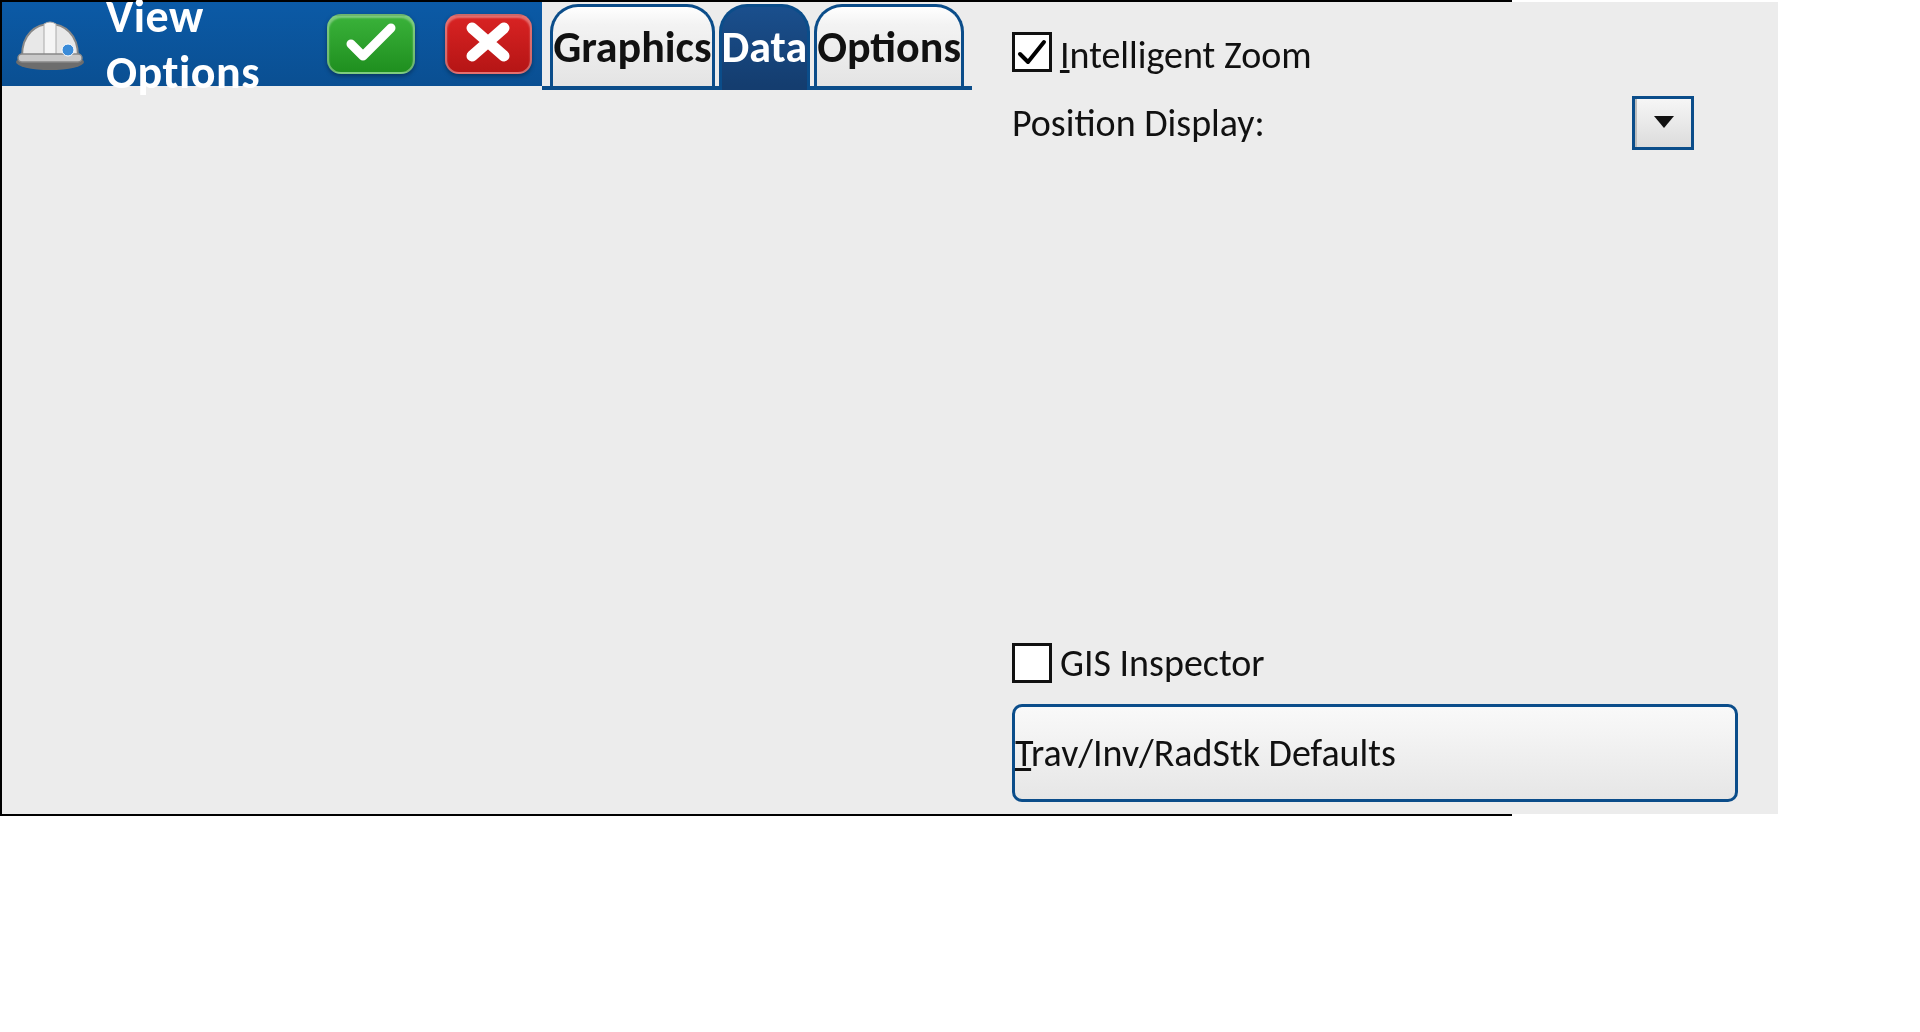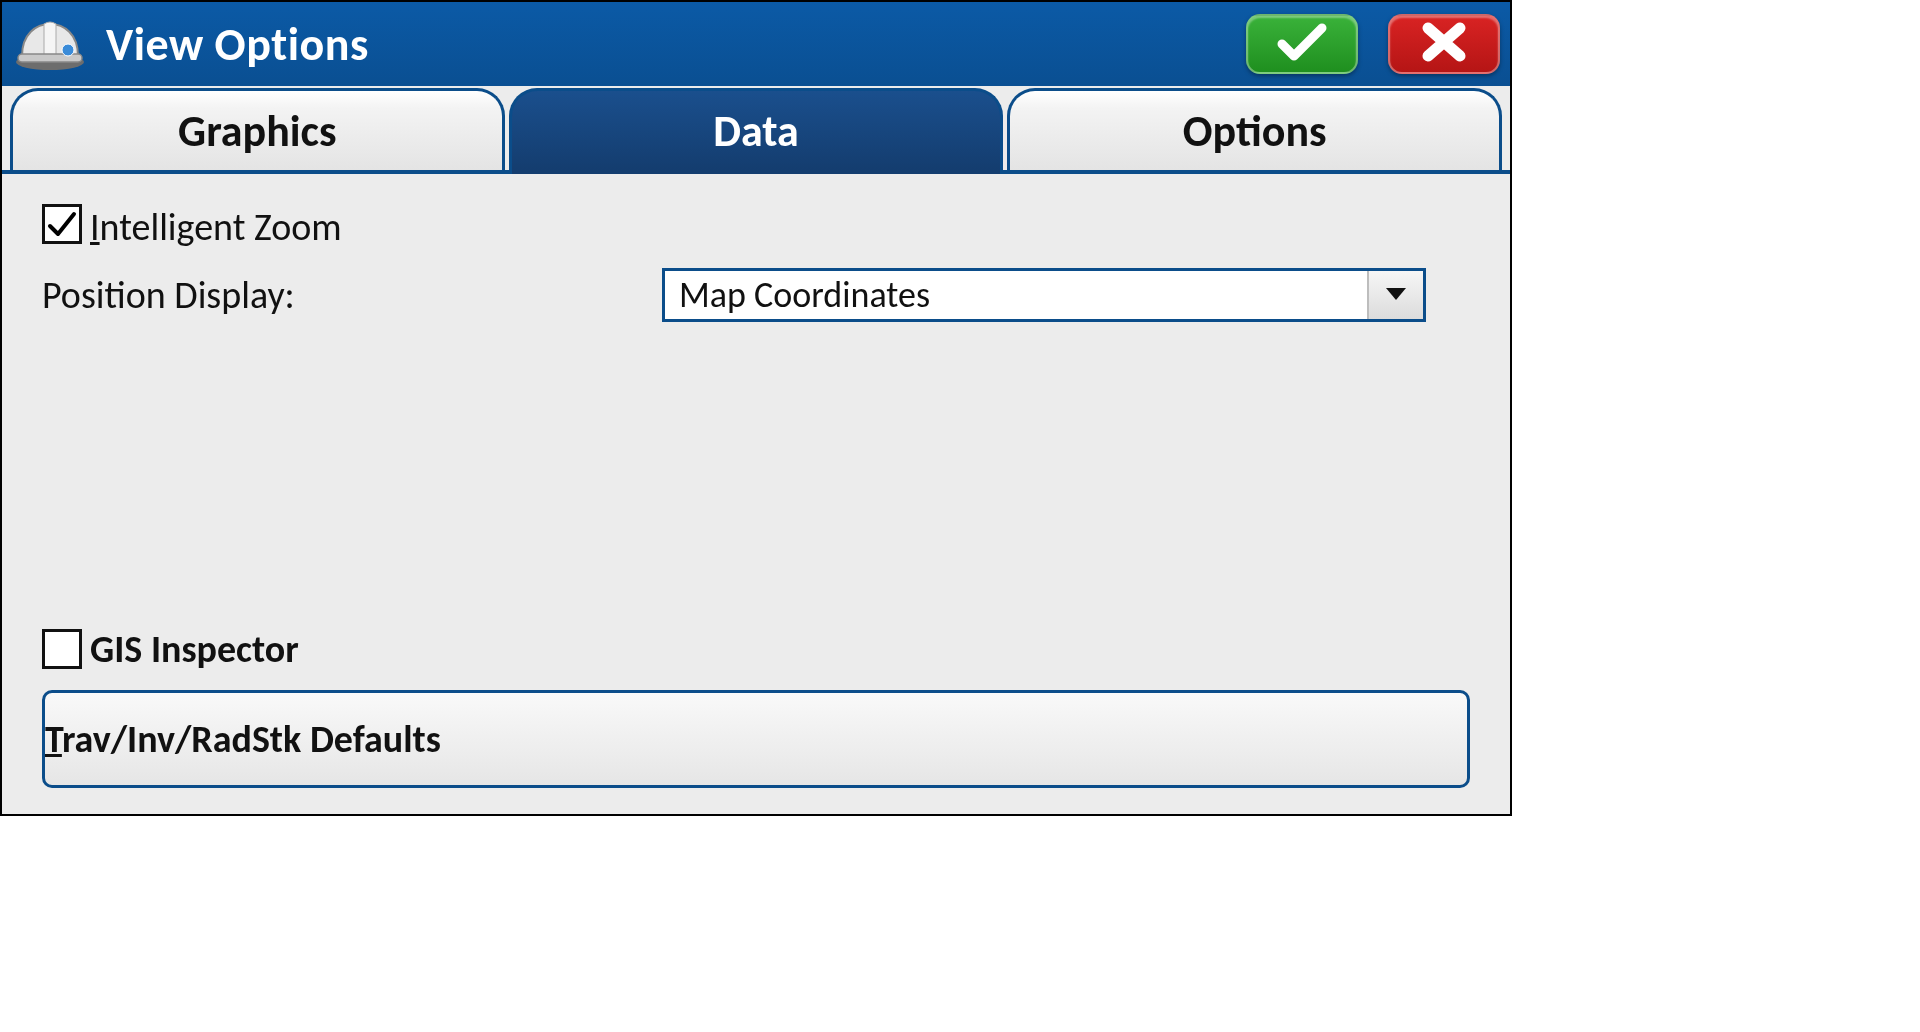--- a/index.html
+++ b/index.html
@@ -8,21 +8,21 @@
     font-family: "Segoe UI", Calibri, Arial, sans-serif;
     background: #fff;
     overflow: hidden;
   }
   .window {
     width: 1512px;
     height: 816px;
     border: 2px solid #000;
     background: #ececec;
     display: flex;
-    flex-direction: column;
+    flex-direction: row;
     position: relative;
   }
   
   .titlebar {
     height: 84px;
     background: linear-gradient(to bottom, #0b5aa6 0%, #0a4f92 100%);
     display: flex;
     align-items: center;
     padding: 0 10px 0 6px;
     gap: 18px;
@@ -156,22 +156,21 @@
     background: linear-gradient(to bottom,#f6f6f6,#dcdcdc);
     display: flex;
     align-items: center;
     justify-content: center;
   }
   .select-arrow svg { width: 24px; height: 18px; }
   .bottom-block {
     position: absolute;
     left: 40px;
     right: 40px;
-    bottom: 26px;
-    font-weight: bold;
+    bottom: 12px;
   }
   .gis-row {
     display: flex;
     align-items: center;
     font-size: 38px;
     color: #111;
     margin-bottom: 18px;
   }
   .big-button {
     width: 100%;
@@ -233,21 +232,20 @@
         <svg viewBox="0 0 32 32">
           <path d="M4 18 L12 26 L28 6" fill="none" stroke="#000" stroke-width="4" stroke-linecap="round" stroke-linejoin="round"></path>
         </svg>
       </div>
       <span><span class="ul-letter">I</span><span>ntelligent Zoom</span></span>
     </div>
 
     <div class="row-pos">
       <div class="field-label">Position Display:</div>
       <div class="select">
-        <div class="select-value">Map Coordinates</div>
         <div class="select-arrow">
           <svg viewBox="0 0 24 18">
               <path d="M2 2 L12 14 L22 2 Z" fill="#111"></path>
             </svg>
         </div>
       </div>
     </div>
 
     <div class="bottom-block">
       <div class="gis-row">

